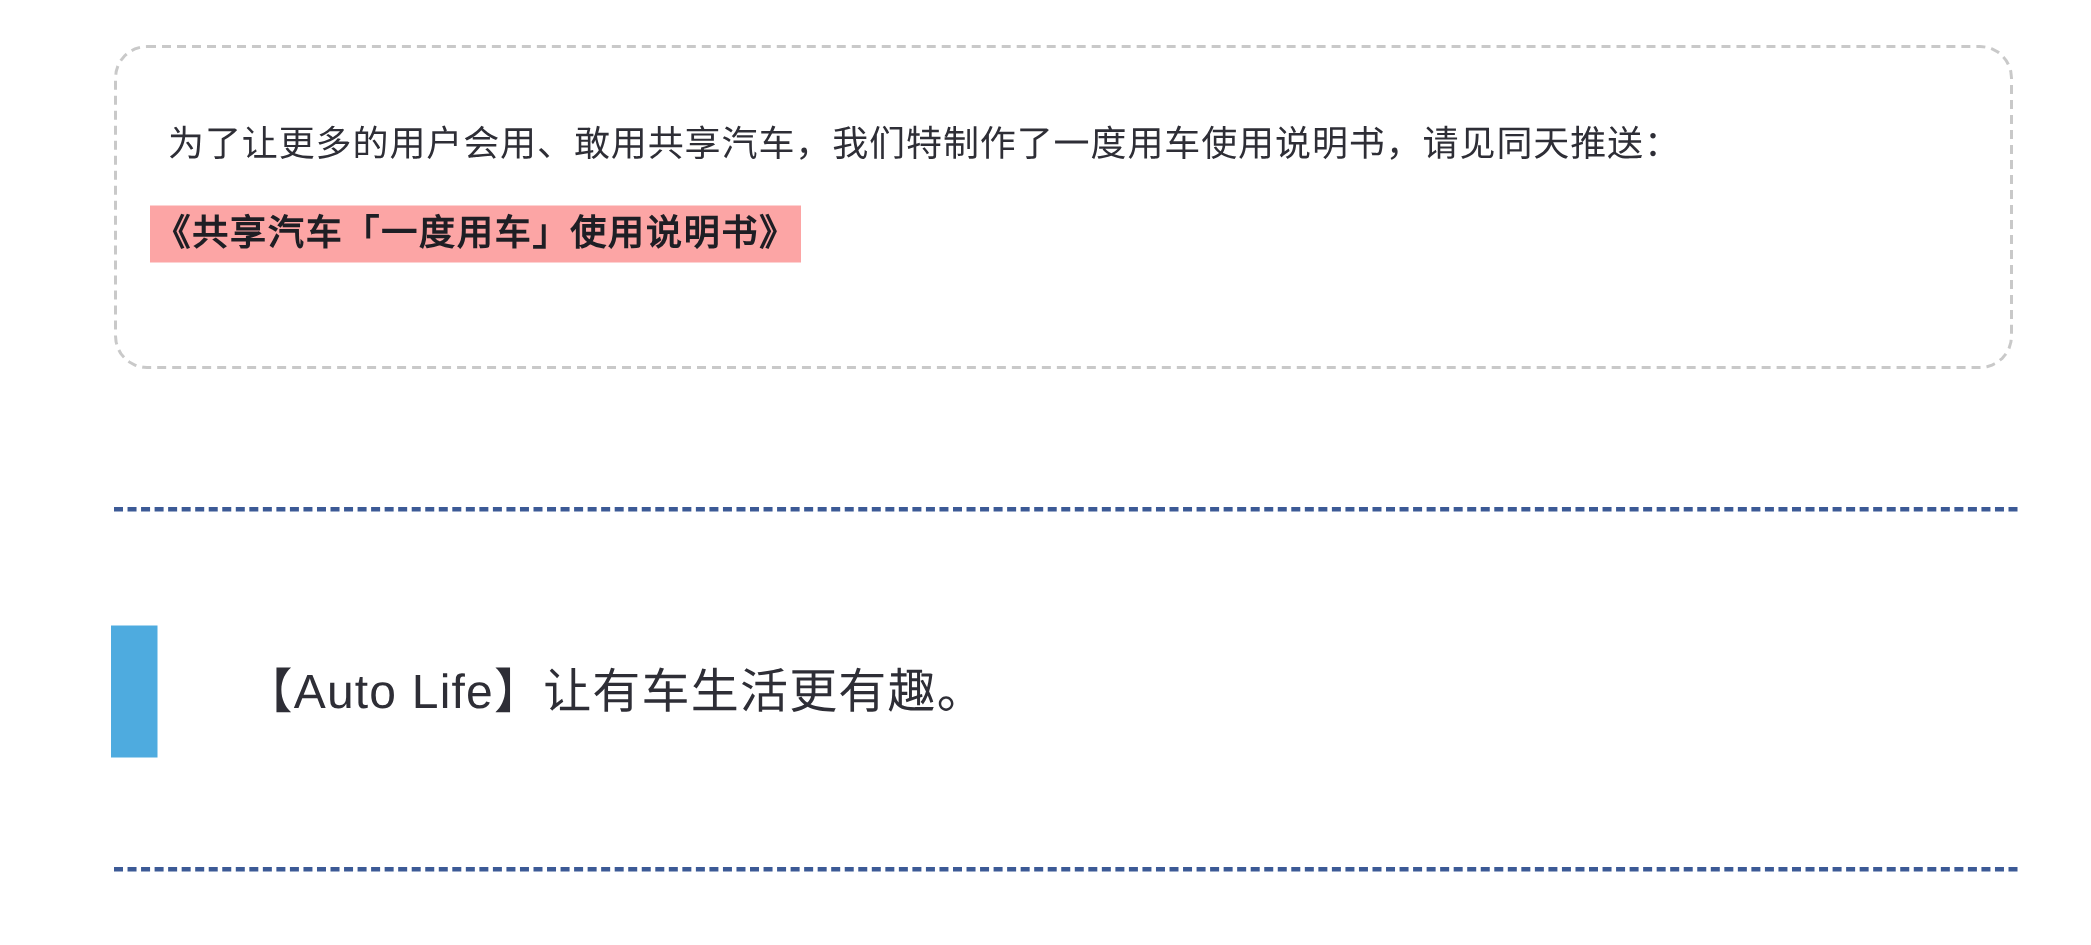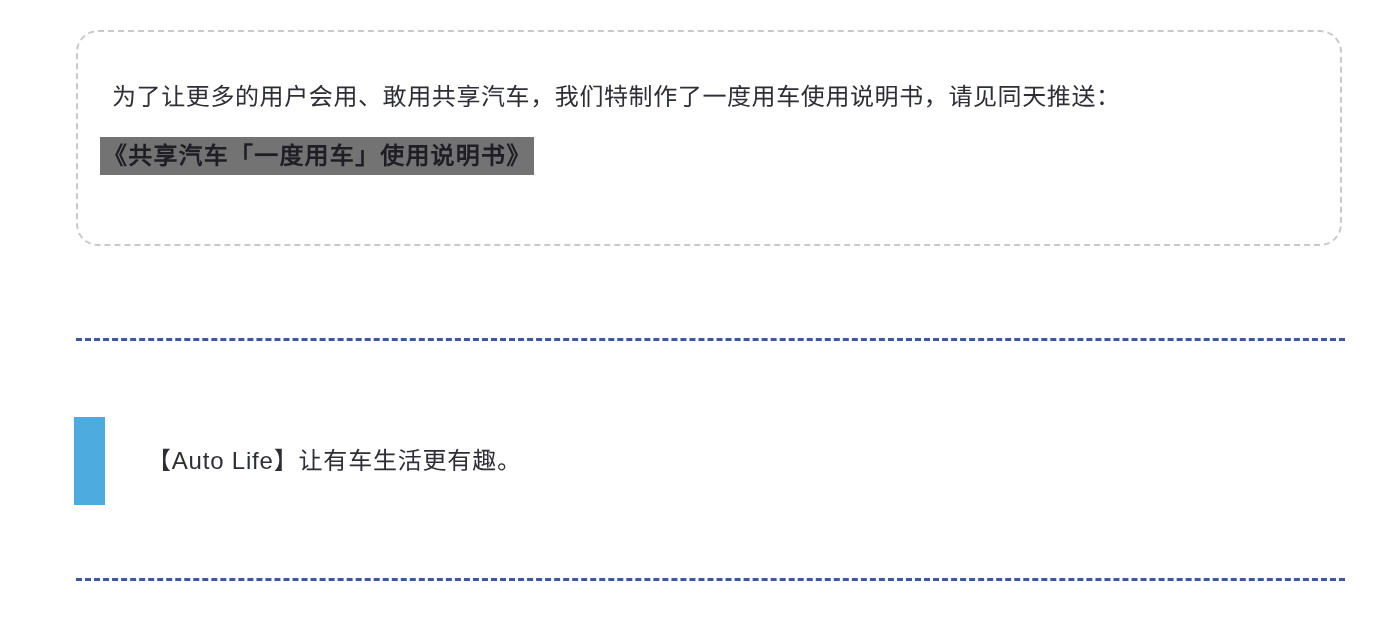--- a/index.html
+++ b/index.html
@@ -45,21 +45,21 @@
     font-weight: 400;
     word-break: break-all;
   }
 
   .highlight-line {
     margin: 10px 0 0 0;
     line-height: 44px;
   }
 
   .highlight-title {
-    background: #737373;
+    background: #fca5a5;
     color: #1e1e24;
     font-size: 24px;
     font-weight: 700;
     letter-spacing: 1.2px;
     padding: 5px 3px 6px 3px;
     box-decoration-break: clone;
     -webkit-box-decoration-break: clone;
   }
 
   
@@ -85,22 +85,22 @@
   }
 
   .quote-bar {
     width: 31px;
     height: 88px;
     background: #4eabdf;
     flex: 0 0 auto;
   }
 
   .quote-text {
-    margin-left: 42px;
-    font-size: 24px;
+    margin-left: 58px;
+    font-size: 32px;
     line-height: 34px;
     color: #2e2e36;
     letter-spacing: 0.8px;
     white-space: nowrap;
   }
 </style>
 </head>
 <body>
 
 <div class="page">

